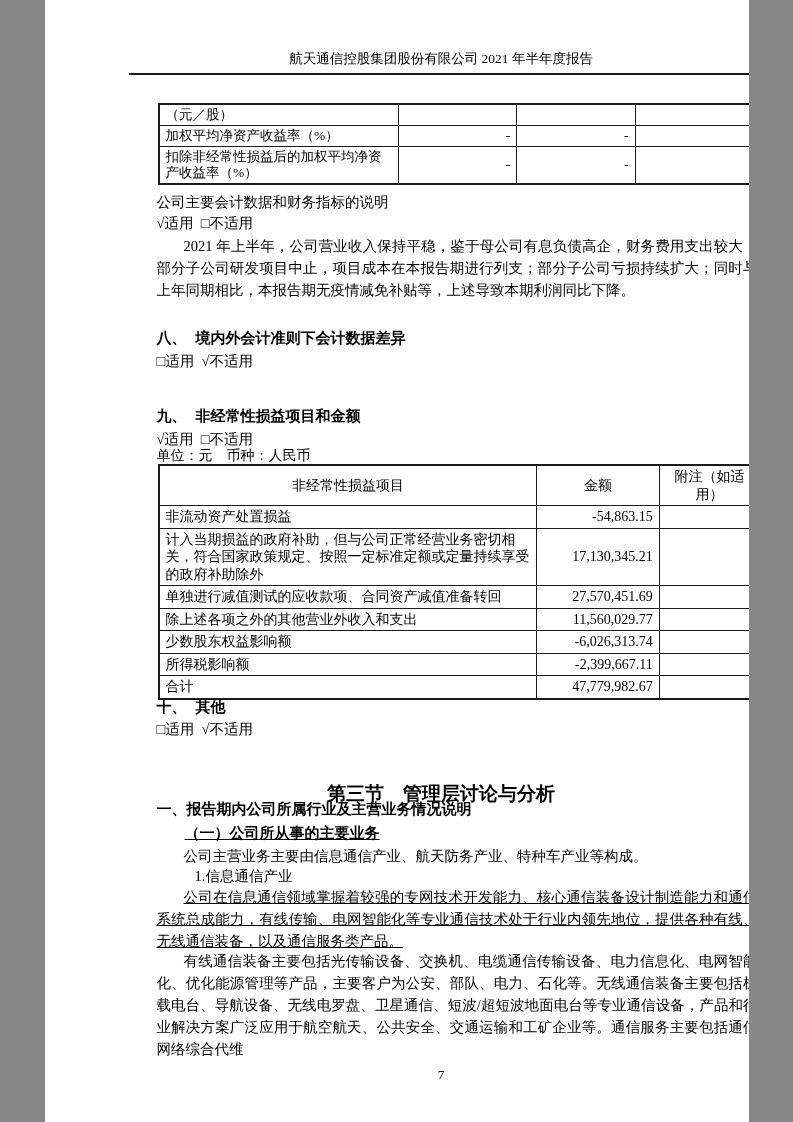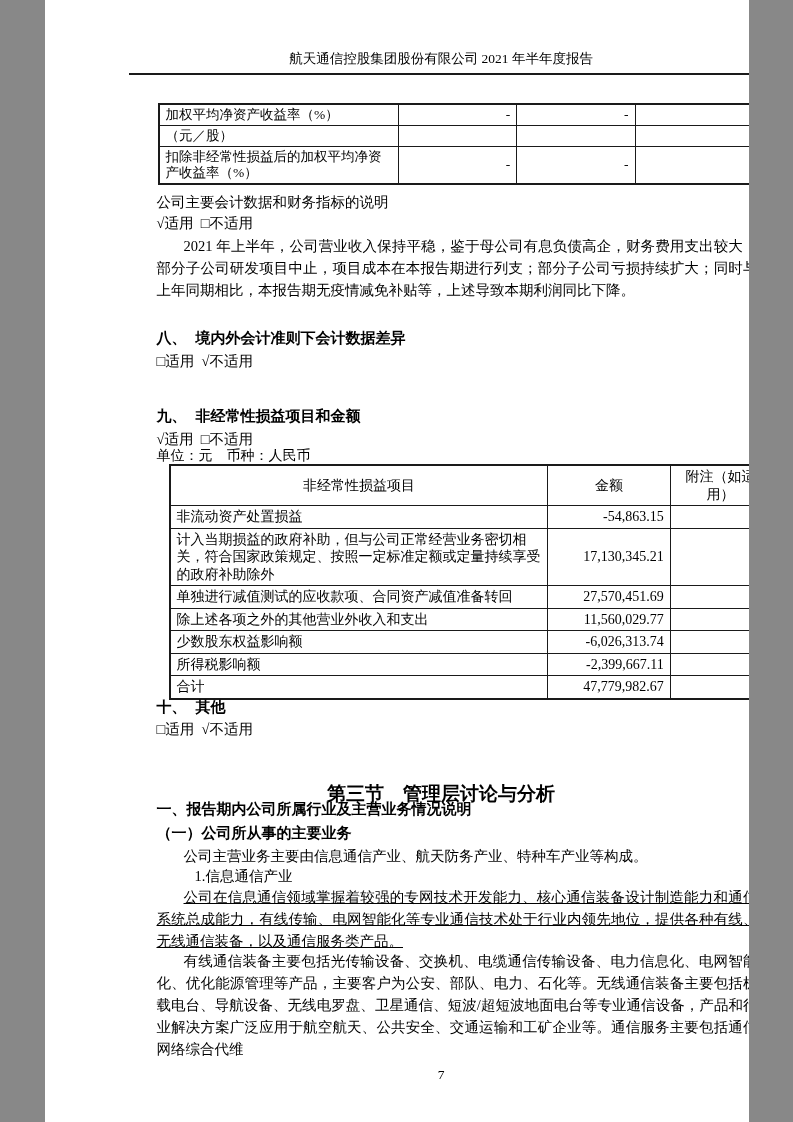--- a/index.html
+++ b/index.html
@@ -23,36 +23,36 @@
   table.tbl{border-collapse:collapse;table-layout:fixed;background:#fff;
     font-size:13.5px;line-height:16px;}
   table.tbl{border:2px solid #1a1a1a;}
   table.tbl td,table.tbl th{border:1px solid #1a1a1a;padding:2px 6px;vertical-align:middle;
     font-weight:normal;overflow:hidden;}
   td.num,th.num{text-align:right;padding-right:10px;}
   td.ctr,th.ctr{text-align:center;}
   td.lbl{text-align:left;}
 
   .tbl-indicators{top:103px;left:113px;width:604px;}
-  .tbl-nonrecurring{top:464px;left:124px;width:604px;}
+  .tbl-nonrecurring{top:464px;left:113px;width:604px;}
   .tbl-nonrecurring td{padding:1px 6px;line-height:17.5px;font-size:14px;}
   .tbl-nonrecurring th{padding:1px 6px;line-height:17.5px;font-size:14px;}
 
   
   .bodyline{left:112px;width:601px;font-size:14.5px;line-height:20px;}
   .applic{white-space:pre-wrap;}
   .para{left:112px;width:601px;font-size:14.5px;line-height:22px;
     text-align:justify;text-indent:27px;margin:0;}
   .hei{font-family:"Liberation Sans","DejaVu Sans",sans-serif;font-weight:bold;}
   .sec-heading{left:112px;width:601px;font-size:15px;line-height:22px;}
   .sec-heading .sec-title{margin-left:9px;}
   .chapter-title{top:780px;left:0;width:793px;text-align:center;
     font-size:19px;line-height:28px;}
   .sub1{top:798px;}
-  .sub2{top:822px;}
+  .sub2{top:822px;margin-left:28px;text-decoration:underline;}
   .numh{top:866px;margin-left:38px;font-size:14.5px;line-height:20px;}
 
   
   .pos-notes-title{top:192px;}
   .pos-notes-applic{top:213px;}
   .pos-notes-para{top:235px;}
   .pos-sec8{top:327px;}
   .pos-sec8-applic{top:351px;}
   .pos-sec9{top:405px;}
   .pos-sec9-applic{top:429px;}
@@ -76,29 +76,29 @@
 
   <table class="abs tbl tbl-indicators">
     <colgroup>
         <col style="width:239px">
         <col style="width:118px">
         <col style="width:118px">
         <col style="width:125px">
       </colgroup>
     <tbody>
       <tr>
+        <td class="lbl">（元／股）</td>
+        <td class="num"></td>
+        <td class="num"></td>
+        <td class="num"></td>
+      </tr>
+      <tr>
         <td class="lbl">加权平均净资产收益率（%）</td>
         <td class="num">-</td>
         <td class="num">-</td>
-        <td class="num"></td>
-      </tr>
-      <tr>
-        <td class="lbl">（元／股）</td>
-        <td class="num"></td>
-        <td class="num"></td>
         <td class="num"></td>
       </tr>
       <tr>
         <td class="lbl">扣除非经常性损益后的加权平均净资产收益率（%）</td>
         <td class="num">-</td>
         <td class="num">-</td>
         <td class="num"></td>
       </tr>
     </tbody>
   </table>

